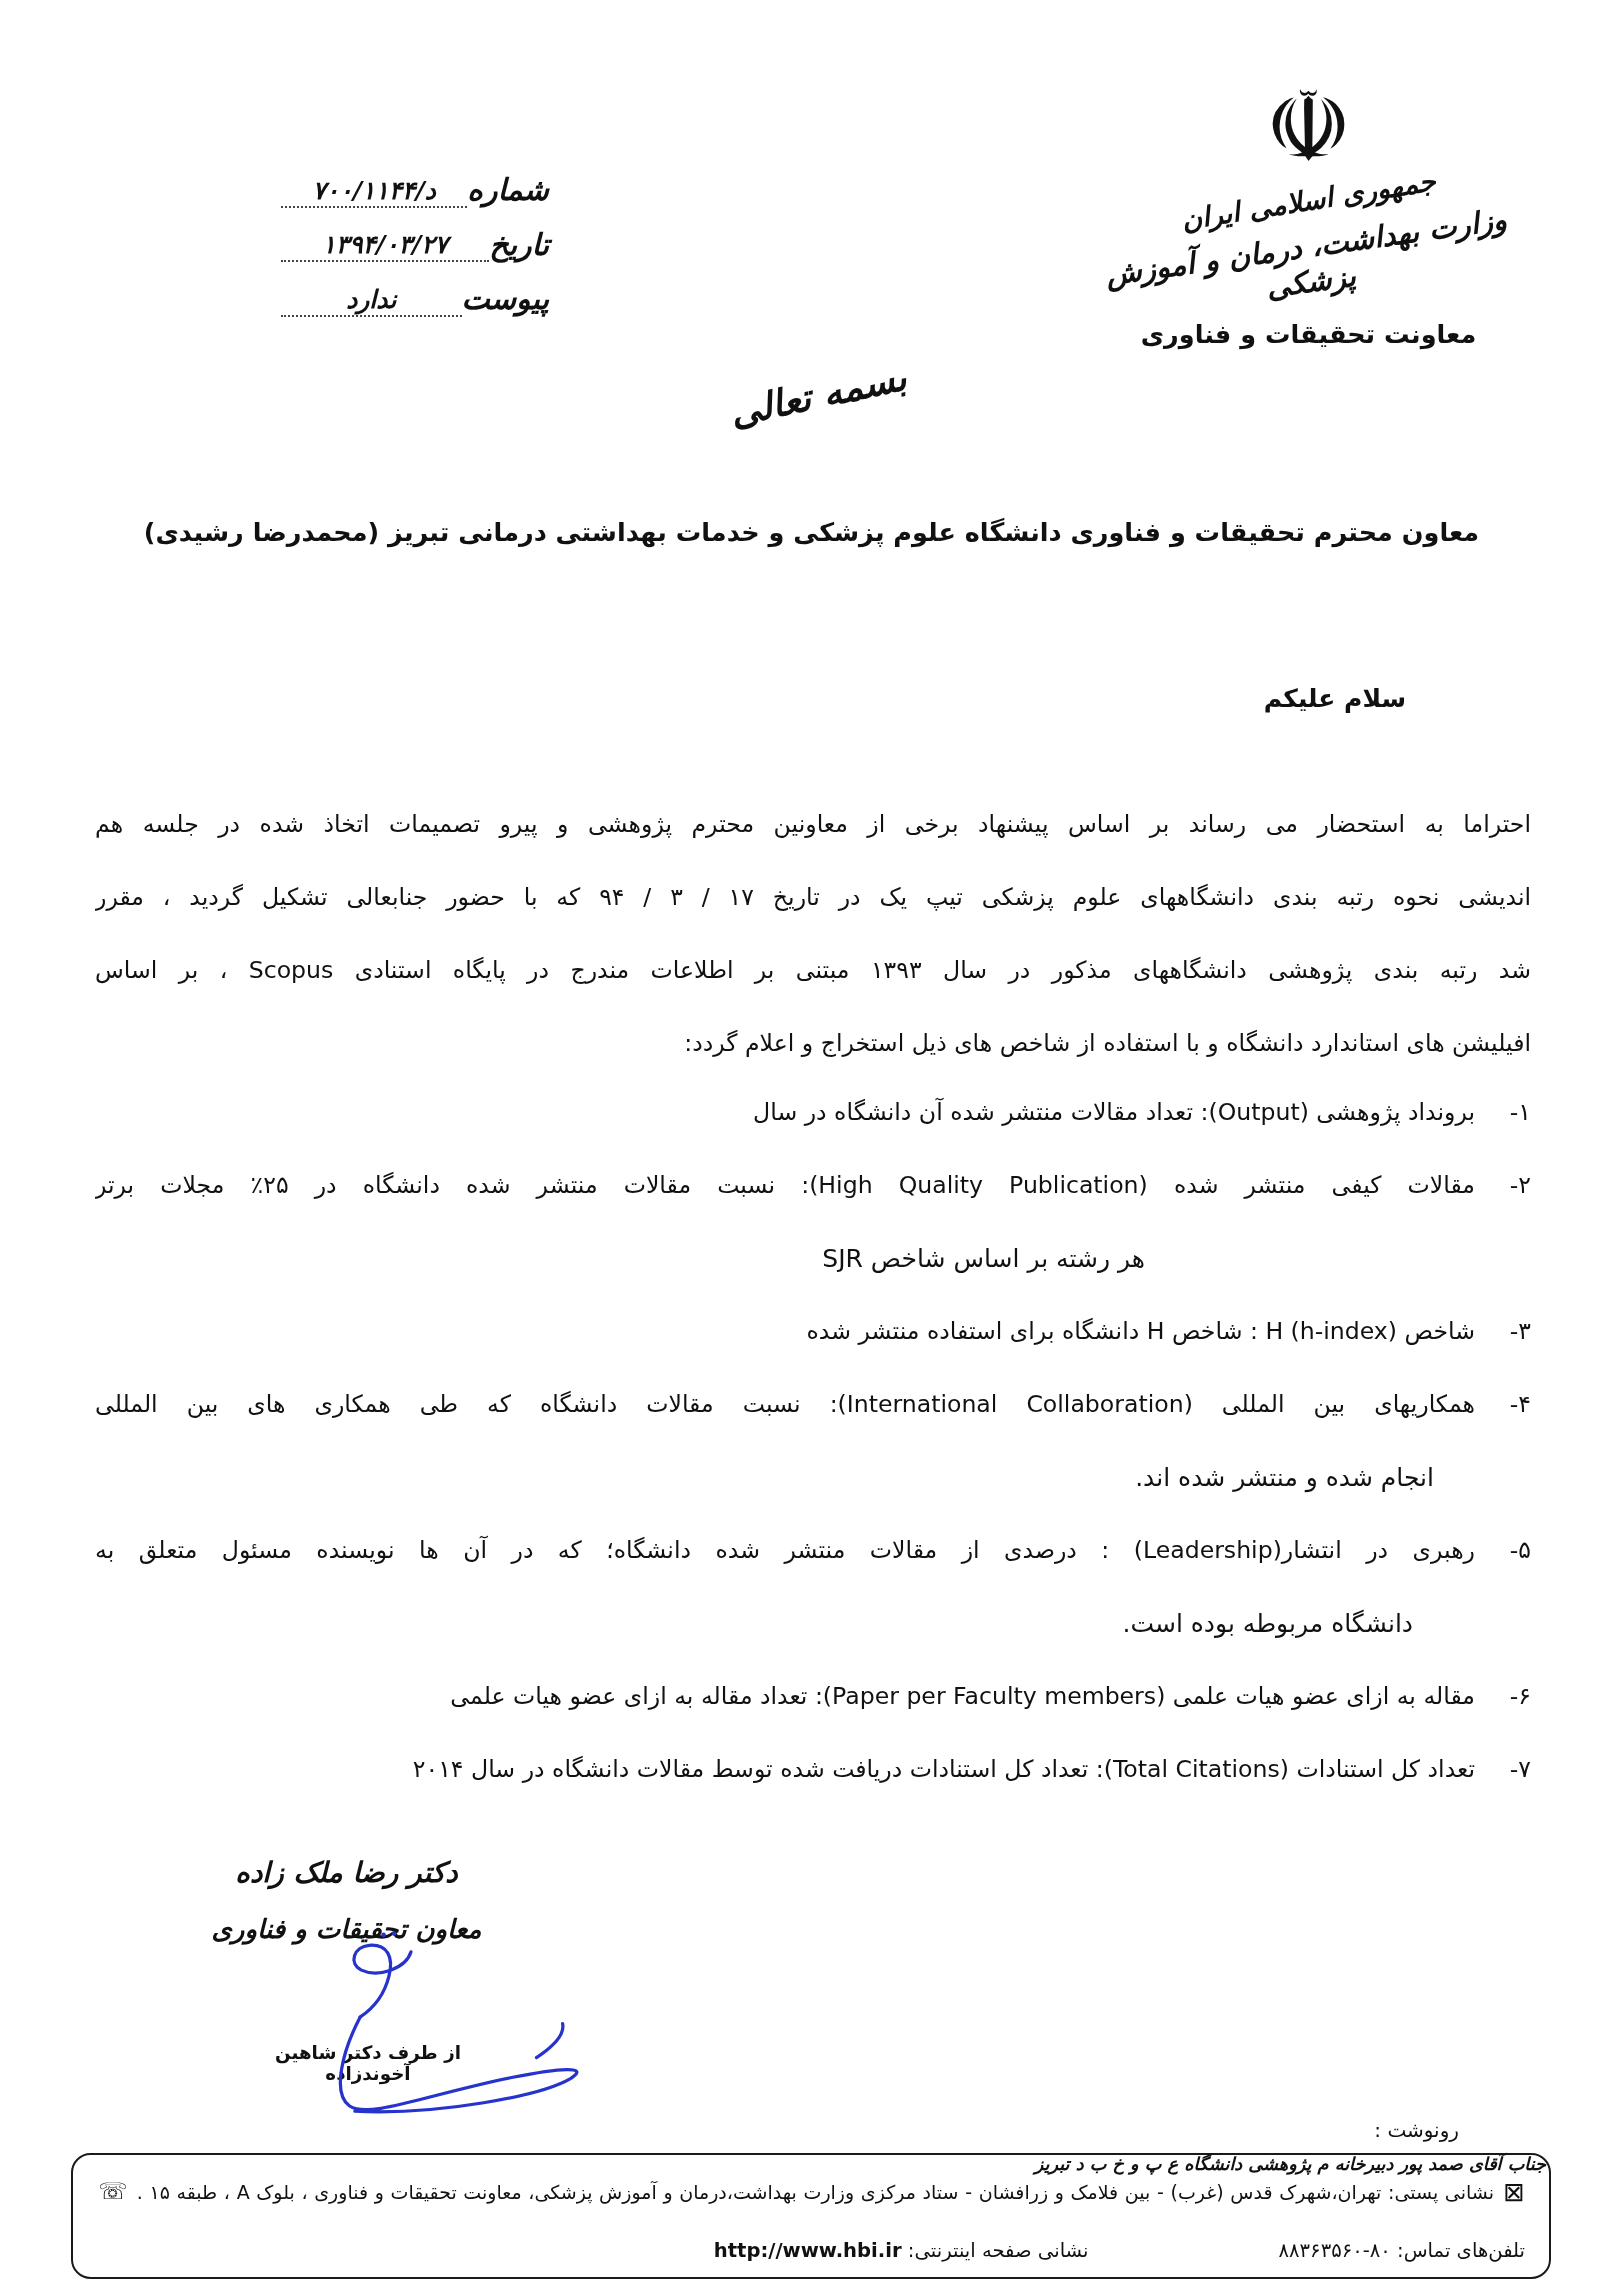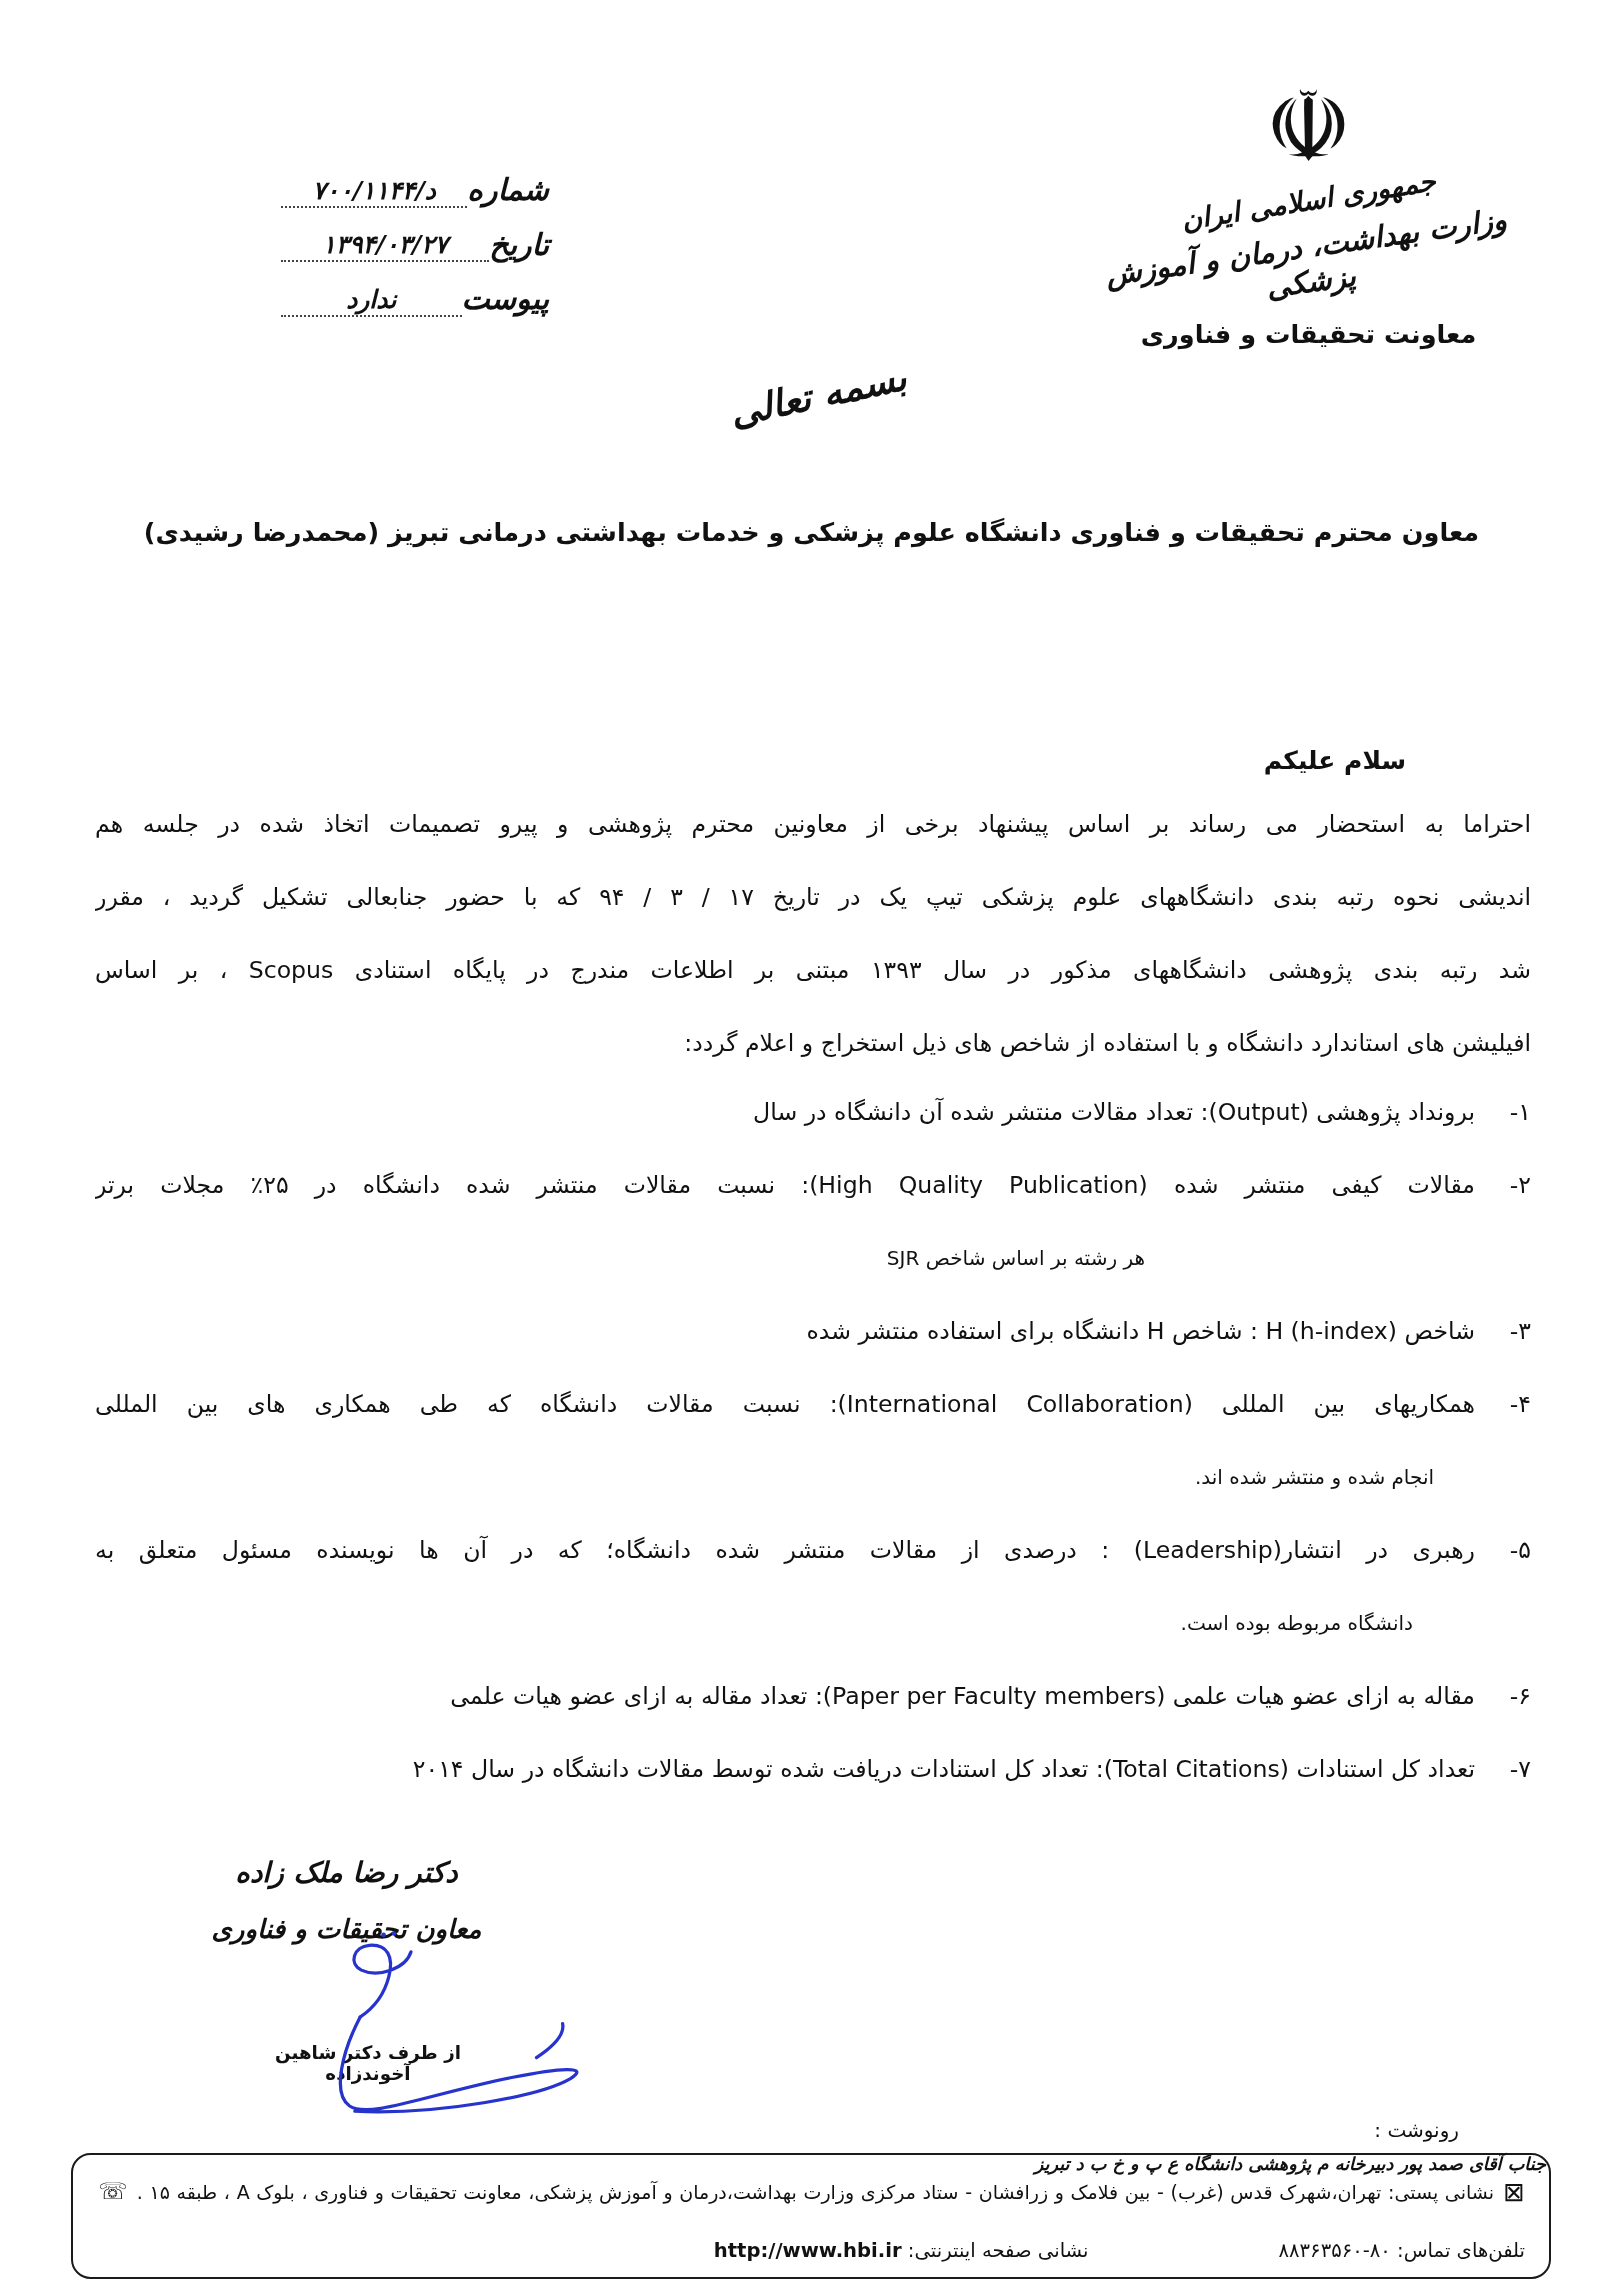--- a/index.html
+++ b/index.html
@@ -36,33 +36,33 @@
   .besm{
     position:absolute;left:700px;top:373px;width:236px;text-align:center;
     font-family:"DejaVu Serif",serif;font-style:italic;font-weight:700;
     font-size:37px;transform:rotate(-12deg);
   }
   
   .addressee{
     position:absolute;left:98px;right:98px;top:517px;text-align:center;
     direction:rtl;font-weight:700;font-size:25.5px;
   }
-  .salam{position:absolute;right:217px;top:746px;direction:rtl;font-weight:700;font-size:25px;margin-left:17px;}
+  .salam{position:absolute;right:217px;top:684px;direction:rtl;font-weight:700;font-size:25px;margin-left:17px;}
   
   .para{position:absolute;left:95px;width:1436px;top:788px;direction:rtl;}
   .pline{font-size:23.6px;line-height:73px;white-space:nowrap;}
   .pline.jl{text-align:justify;text-align-last:justify;white-space:normal;height:73px;overflow:hidden;}
   .pline.rt{text-align:right;}
   
   .list{position:absolute;left:95px;width:1436px;top:1076px;direction:rtl;}
   .lrow{display:flex;direction:rtl;line-height:73px;font-size:23.6px;}
   .lnum{flex:0 0 56px;text-align:right;}
   .ltxt{flex:1;text-align:right;}
   .lrow.jl .ltxt{text-align:justify;text-align-last:justify;height:73px;overflow:hidden;}
-  .lcont{line-height:73px;font-size:20px;text-align:right;}
+  .lcont{line-height:73px;font-size:25px;text-align:right;}
   .ind-sjr{padding-left:0;padding-right:386px;}
   .ind-4{padding-right:97px;}
   .ind-5{padding-right:118px;}
   
   .sig-block{position:absolute;left:209px;top:1856px;width:275px;text-align:center;direction:rtl;font-style:italic;}
   .sig-name{font-weight:700;font-size:28px;line-height:1.2;}
   .sig-role{font-weight:700;font-size:26px;line-height:1.2;margin-top:24px;}
   .sig-svg{position:absolute;left:255px;top:1927px;z-index:3;}
   .on-behalf{
     position:absolute;left:237px;top:2042px;width:262px;text-align:center;

